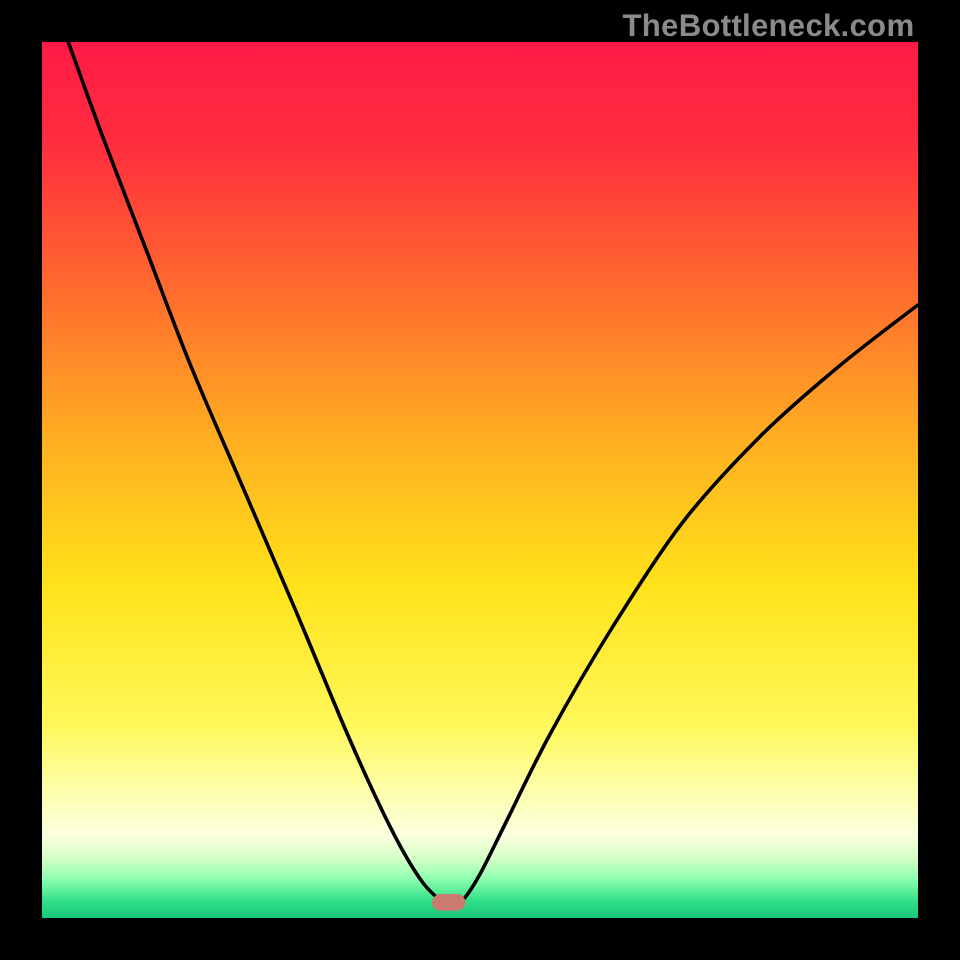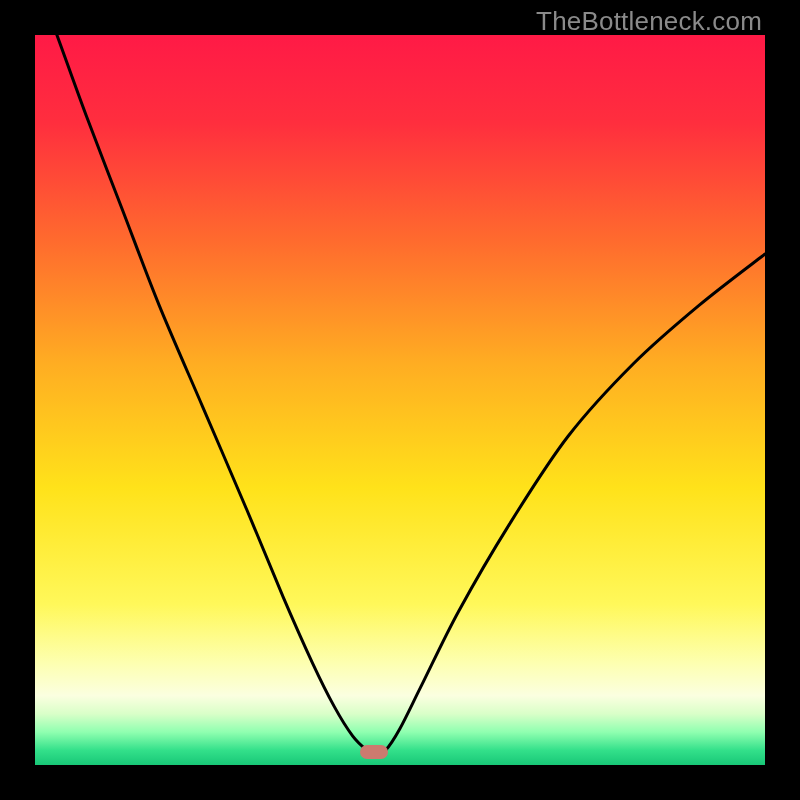--- a/index.html
+++ b/index.html
@@ -30,21 +30,21 @@
     top: 0;
     width: 100%;
     height: 100%;
   }
   .watermark {
     position: absolute;
     top: 6px;
     right: 38px;
     font-family: Arial, Helvetica, sans-serif;
     font-size: 26px;
-    font-weight: 400;
+    font-weight: 700;
     color: #8a8a8a;
     letter-spacing: 0.2px;
   }
   .curve-svg {
     position: absolute;
     left: 0;
     top: 0;
     width: 100%;
     height: 100%;
     overflow: visible;

